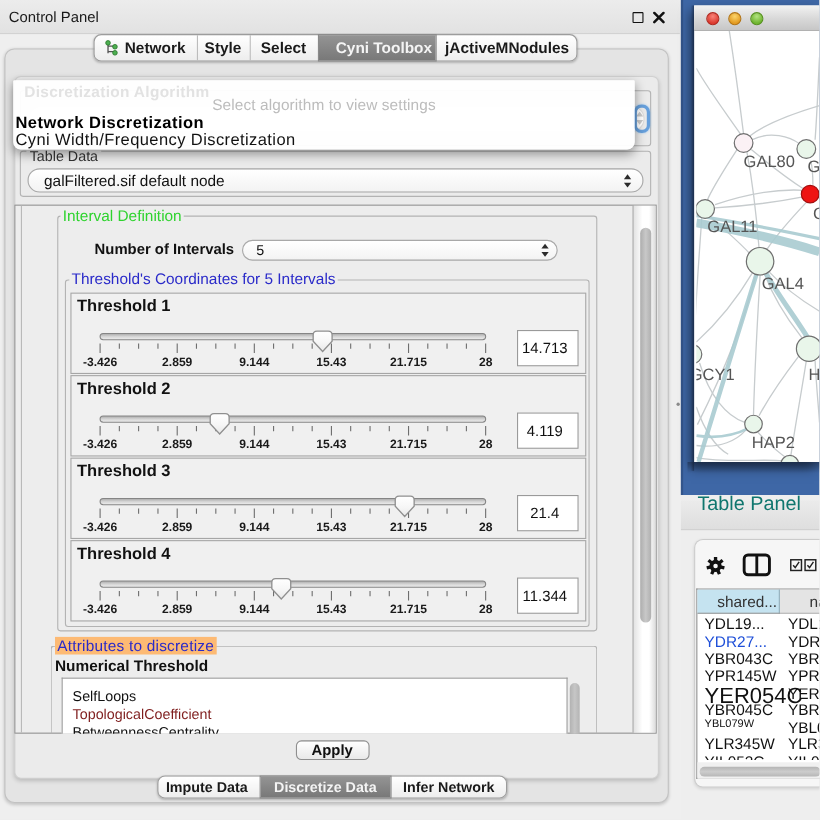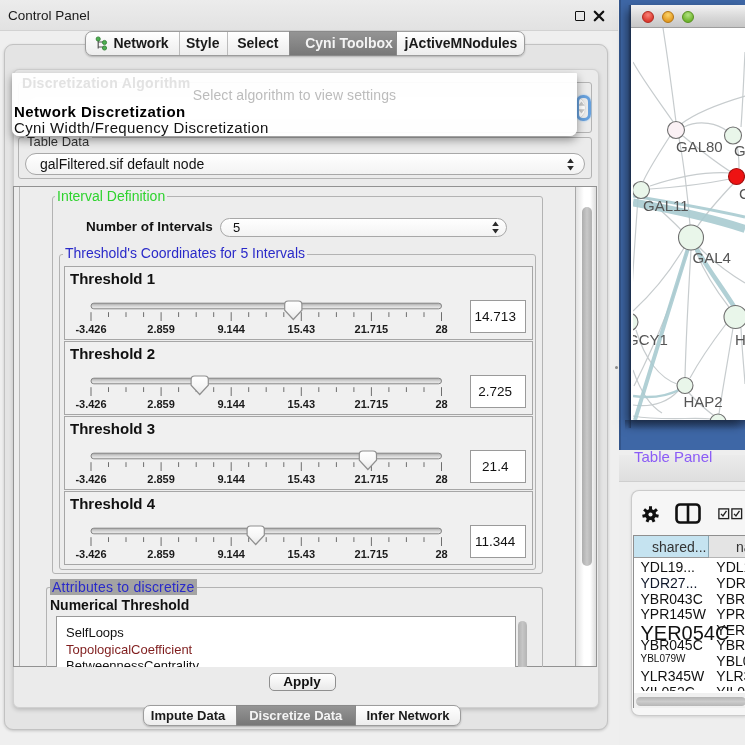--- a/index.html
+++ b/index.html
@@ -93,21 +93,21 @@
     <rect x="91.0" y="37.2" width="350.5" height="5.6" rx="2.8" fill="url(#trk)" stroke="#858585" stroke-width="1"></rect>
     <path d="M91.0 46.2V55.0 M108.5 46.2V51.0 M126.0 46.2V51.0 M143.6 46.2V51.0 M161.1 46.2V55.0 M178.6 46.2V51.0 M196.2 46.2V51.0 M213.7 46.2V51.0 M231.2 46.2V55.0 M248.7 46.2V51.0 M266.2 46.2V51.0 M283.8 46.2V51.0 M301.3 46.2V55.0 M318.8 46.2V51.0 M336.4 46.2V51.0 M353.9 46.2V51.0 M371.4 46.2V55.0 M388.9 46.2V51.0 M406.4 46.2V51.0 M424.0 46.2V51.0 M441.5 46.2V55.0" stroke="#6e6e6e" stroke-width="1" fill="none"></path>
     <text x="91.0" y="66.5" text-anchor="middle" font-size="11" font-weight="bold" fill="#1a1a1a" font-family="Liberation Sans, sans-serif">-3.426</text>
     <text x="161.1" y="66.5" text-anchor="middle" font-size="11" font-weight="bold" fill="#1a1a1a" font-family="Liberation Sans, sans-serif">2.859</text>
     <text x="231.2" y="66.5" text-anchor="middle" font-size="11" font-weight="bold" fill="#1a1a1a" font-family="Liberation Sans, sans-serif">9.144</text>
     <text x="301.3" y="66.5" text-anchor="middle" font-size="11" font-weight="bold" fill="#1a1a1a" font-family="Liberation Sans, sans-serif">15.43</text>
     <text x="371.4" y="66.5" text-anchor="middle" font-size="11" font-weight="bold" fill="#1a1a1a" font-family="Liberation Sans, sans-serif">21.715</text>
     <text x="441.5" y="66.5" text-anchor="middle" font-size="11" font-weight="bold" fill="#1a1a1a" font-family="Liberation Sans, sans-serif">28</text>
     <path transform="translate(191.1,35)" d="M0 3.5 Q0 0 3.5 0 L13.7 0 Q17.2 0 17.2 3.5 L17.2 9.2 L8.6 18.5 L0 9.2 Z" fill="url(#thm)" stroke="#8f8f8f" stroke-width="1.2"></path>
   </svg>
-<div class="vbox" style="left:470px;top:375px">2.725</div>
+<div class="vbox" style="left:470px;top:375px">4.119</div>
 <div class="tblock" style="left:63.5px;top:416px;width:469.5px;height:74px"></div>
 <div class="tlabel" style="left:70px;top:419.5px">Threshold 3</div>
 <svg class="abs" style="left:0;top:416px" width="560" height="74" viewBox="0 0 560 74">
     <rect x="91.0" y="37.2" width="350.5" height="5.6" rx="2.8" fill="url(#trk)" stroke="#858585" stroke-width="1"></rect>
     <path d="M91.0 46.2V55.0 M108.5 46.2V51.0 M126.0 46.2V51.0 M143.6 46.2V51.0 M161.1 46.2V55.0 M178.6 46.2V51.0 M196.2 46.2V51.0 M213.7 46.2V51.0 M231.2 46.2V55.0 M248.7 46.2V51.0 M266.2 46.2V51.0 M283.8 46.2V51.0 M301.3 46.2V55.0 M318.8 46.2V51.0 M336.4 46.2V51.0 M353.9 46.2V51.0 M371.4 46.2V55.0 M388.9 46.2V51.0 M406.4 46.2V51.0 M424.0 46.2V51.0 M441.5 46.2V55.0" stroke="#6e6e6e" stroke-width="1" fill="none"></path>
     <text x="91.0" y="66.5" text-anchor="middle" font-size="11" font-weight="bold" fill="#1a1a1a" font-family="Liberation Sans, sans-serif">-3.426</text>
     <text x="161.1" y="66.5" text-anchor="middle" font-size="11" font-weight="bold" fill="#1a1a1a" font-family="Liberation Sans, sans-serif">2.859</text>
     <text x="231.2" y="66.5" text-anchor="middle" font-size="11" font-weight="bold" fill="#1a1a1a" font-family="Liberation Sans, sans-serif">9.144</text>
     <text x="301.3" y="66.5" text-anchor="middle" font-size="11" font-weight="bold" fill="#1a1a1a" font-family="Liberation Sans, sans-serif">15.43</text>
     <text x="371.4" y="66.5" text-anchor="middle" font-size="11" font-weight="bold" fill="#1a1a1a" font-family="Liberation Sans, sans-serif">21.715</text>
@@ -123,21 +123,21 @@
     <text x="91.0" y="66.5" text-anchor="middle" font-size="11" font-weight="bold" fill="#1a1a1a" font-family="Liberation Sans, sans-serif">-3.426</text>
     <text x="161.1" y="66.5" text-anchor="middle" font-size="11" font-weight="bold" fill="#1a1a1a" font-family="Liberation Sans, sans-serif">2.859</text>
     <text x="231.2" y="66.5" text-anchor="middle" font-size="11" font-weight="bold" fill="#1a1a1a" font-family="Liberation Sans, sans-serif">9.144</text>
     <text x="301.3" y="66.5" text-anchor="middle" font-size="11" font-weight="bold" fill="#1a1a1a" font-family="Liberation Sans, sans-serif">15.43</text>
     <text x="371.4" y="66.5" text-anchor="middle" font-size="11" font-weight="bold" fill="#1a1a1a" font-family="Liberation Sans, sans-serif">21.715</text>
     <text x="441.5" y="66.5" text-anchor="middle" font-size="11" font-weight="bold" fill="#1a1a1a" font-family="Liberation Sans, sans-serif">28</text>
     <path transform="translate(247.1,35)" d="M0 3.5 Q0 0 3.5 0 L13.7 0 Q17.2 0 17.2 3.5 L17.2 9.2 L8.6 18.5 L0 9.2 Z" fill="url(#thm)" stroke="#8f8f8f" stroke-width="1.2"></path>
   </svg>
 <div class="vbox" style="left:470px;top:525px">11.344</div>
 <div style="left:46px;top:587px;width:497px;height:80px;border:1px solid #b3b3b3;border-top-left-radius:3px;border-top-right-radius:3px;border-bottom:none"></div>
-<div style="left:50px;top:578.5px;background:#a3a3a3;padding:0 2px;font-size:14px;letter-spacing:0.2px;color:#2a2ac9">Attributes to discretize</div>
+<div style="left:50px;top:578.5px;background:#fdba74;padding:0 2px;font-size:14px;letter-spacing:0.2px;color:#2a2ac9">Attributes to discretize</div>
 <div style="left:50px;top:596.5px;font-size:14px;font-weight:bold;color:#111">Numerical Threshold</div>
 <div style="left:56px;top:616px;width:459.5px;height:50.5px;background:#fff;border:1px solid #999;border-bottom:none;overflow:hidden">
     <div style="position:absolute;left:9px;top:8px;font-size:13px;color:#111">SelfLoops</div>
     <div style="position:absolute;left:9px;top:24.5px;font-size:13px;color:#7f1d1d">TopologicalCoefficient</div>
     <div style="position:absolute;left:9px;top:41px;font-size:13px;color:#111">BetweennessCentrality</div>
   </div>
 <div style="left:517.5px;top:621px;width:9.5px;height:45.5px;background:linear-gradient(90deg,#b2b2b2,#c6c6c6 50%,#b4b4b4);border-radius:5px 5px 0 0"></div>
 <div style="left:268.5px;top:672.5px;width:67px;height:18.5px;background:linear-gradient(#ffffff,#e9e9e9);border:1px solid #8f8f8f;border-radius:5px;font-size:13.5px;font-weight:600;color:#111;display:flex;align-items:center;justify-content:center;position:absolute">Apply</div>
 <div style="left:85px;top:31px;width:440.0px;height:24.5px;background:linear-gradient(#ffffff,#ededed);border:1px solid #9c9c9c;border-radius:7px;box-shadow:0 1px 2px rgba(0,0,0,0.22);overflow:hidden"></div>
 <div class="seg" style="left:85px;top:31px;width:94px;height:24.5px;color:#1a1a1a;font-size:14px"><svg width="13" height="16" viewBox="0 0 13 16" style="position:relative;margin-right:5px;top:1px">
@@ -226,21 +226,21 @@
  <text x="643" y="211">GAL11</text>
  <text x="692.5" y="263">GAL4</text>
  <text x="627" y="345">GCY1</text>
  <text x="735" y="345">H</text>
  <text x="683.5" y="407">HAP2</text>
 </g>
 </svg>
 <div style="left:615px;top:366px;width:3px;height:3px;border-radius:50%;background:#8a8a8a"></div>
 <div style="left:619px;top:450px;width:126px;height:295px;background:#eeeeee"></div>
 <div style="left:619px;top:455px;width:126px;height:26.5px;background:linear-gradient(#ebebeb,#dedede);border-bottom:1px solid #cfcfcf"></div>
-<div style="left:634px;top:448px;font-size:15px;color:#8b5cf6">Table Panel</div>
+<div style="left:634px;top:448px;font-size:18px;color:#0f766e">Table Panel</div>
 <div style="left:630.5px;top:490px;width:115px;height:226px;background:#f6f6f6;border:1px solid #cbcbcb;border-radius:8px 0 0 8px;border-right:none;box-shadow:0 1px 3px rgba(0,0,0,0.12)"></div>
 <svg style="left:642px;top:506px" width="17" height="17" viewBox="0 0 19 19">
 <circle cx="9.5" cy="9.5" r="6.2" fill="#111"></circle>
 <path d="M9.5 9.5 L9.50 0.30 M9.5 9.5 L16.69 3.76 M9.5 9.5 L18.47 11.55 M9.5 9.5 L13.49 17.79 M9.5 9.5 L5.51 17.79 M9.5 9.5 L0.53 11.55 M9.5 9.5 L2.31 3.76" stroke="#111" stroke-width="3.4" stroke-linecap="butt"></path>
 <circle cx="9.5" cy="9.5" r="2.3" fill="#f6f6f6"></circle>
   </svg>
 <svg style="left:675px;top:503px" width="26" height="21" viewBox="0 0 26 21">
     <rect x="1.5" y="1.5" width="23" height="18" rx="3.5" fill="none" stroke="#111" stroke-width="2.6"></rect>
     <path d="M13 1.5 V19.5" stroke="#111" stroke-width="2.6"></path>
   </svg>
@@ -254,21 +254,21 @@
   </svg>
 <div style="left:633px;top:534.5px;width:112px;height:173.5px;background:#fff;border:1px solid #8f8f8f;border-right:none"></div>
 <div style="left:634px;top:535.5px;width:74.5px;height:22px;background:#c5e3f0;border-right:1px solid #8aa8b5"></div>
 <div style="left:708.5px;top:535.5px;width:36.5px;height:22px;background:#e4e4e4;border-bottom:1px solid #b5b5b5"></div>
 <div style="left:634px;top:556.5px;width:74.5px;height:1px;background:#9a9a9a"></div>
 <div style="left:652px;top:539px;font-size:14px;color:#333">shared...</div>
 <div style="left:736px;top:539px;font-size:14px;color:#333">na</div>
 <div style="left:633px;top:557px;width:112px;height:134px;overflow:hidden">
     <div style="position:absolute;left:7.5px;top:2.4px;font-size:14px;color:#111">YDL19...</div>
     <div style="position:absolute;left:83.3px;top:2.4px;font-size:14px;color:#111">YDL1</div>
-    <div style="position:absolute;left:7.5px;top:17.97px;font-size:14px;color:#0f172a">YDR27...</div>
+    <div style="position:absolute;left:7.5px;top:17.97px;font-size:14px;color:#1d4ed8">YDR27...</div>
     <div style="position:absolute;left:83.3px;top:17.97px;font-size:14px;color:#111">YDR2</div>
     <div style="position:absolute;left:7.5px;top:33.54px;font-size:14px;color:#111">YBR043C</div>
     <div style="position:absolute;left:83.3px;top:33.54px;font-size:14px;color:#111">YBR0</div>
     <div style="position:absolute;left:7.5px;top:49.11px;font-size:14px;color:#111">YPR145W</div>
     <div style="position:absolute;left:83.3px;top:49.11px;font-size:14px;color:#111">YPR1</div>
     <div style="position:absolute;left:7.5px;top:64.68px;font-size:20px;color:#111">YER054C</div>
     <div style="position:absolute;left:83.3px;top:64.68px;font-size:14px;color:#111">YER0</div>
     <div style="position:absolute;left:7.5px;top:80.25px;font-size:14px;color:#111">YBR045C</div>
     <div style="position:absolute;left:83.3px;top:80.25px;font-size:14px;color:#111">YBR0</div>
     <div style="position:absolute;left:7.5px;top:95.82000000000001px;font-size:10px;color:#111">YBL079W</div>

